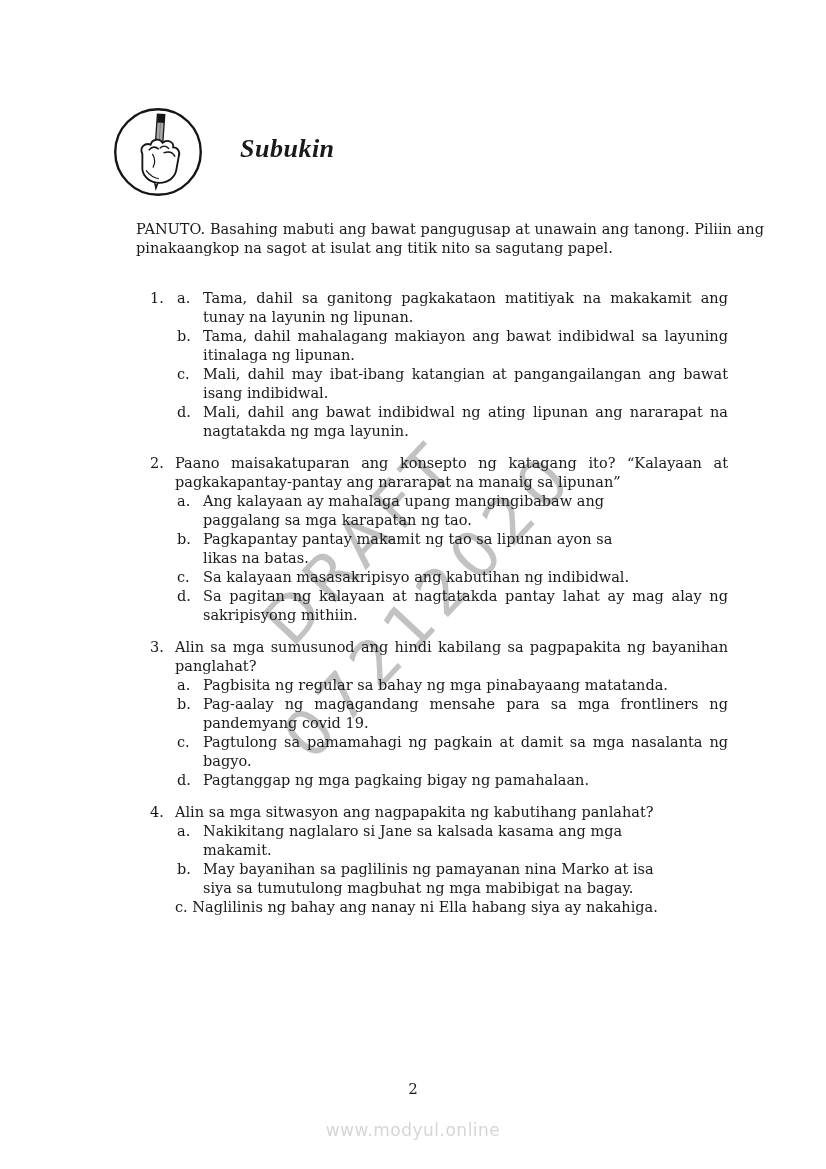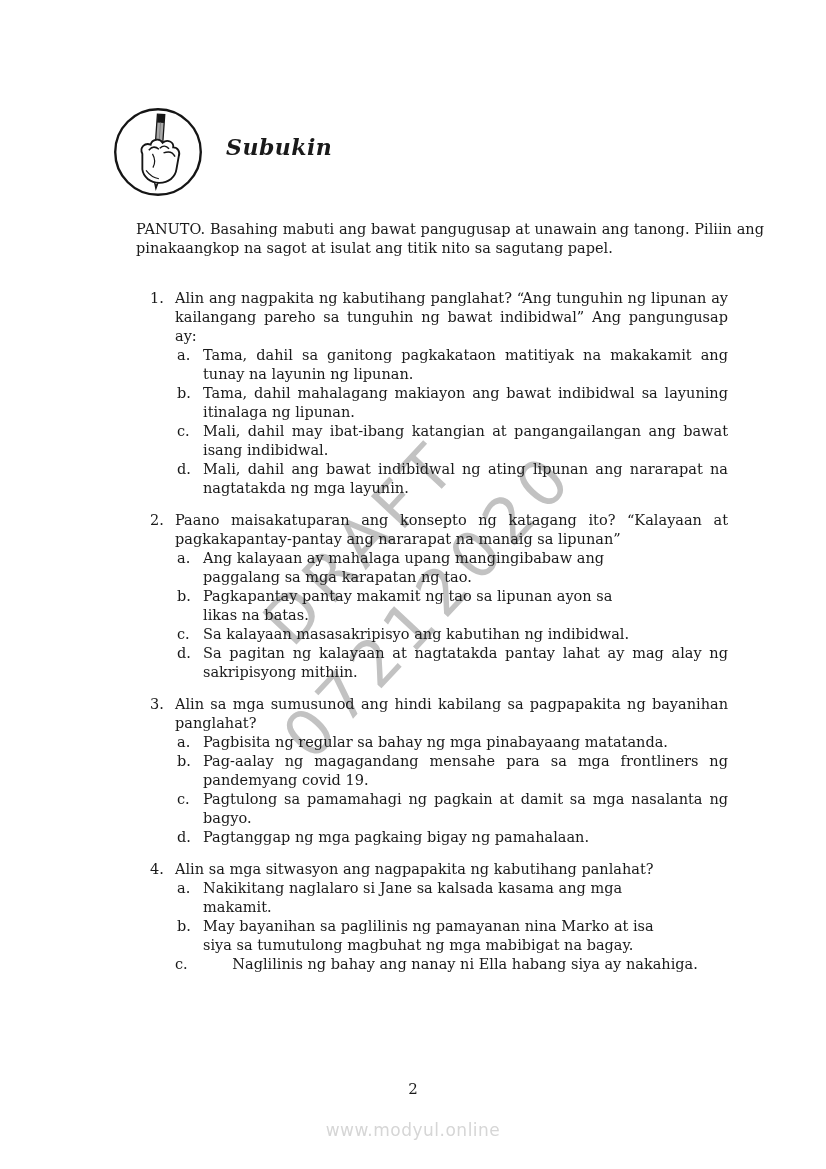--- a/index.html
+++ b/index.html
@@ -34,27 +34,28 @@
   .logo {
     position: absolute;
     left: 112px;
     top: 106px;
     width: 92px;
     height: 92px;
     z-index: 1;
   }
   .title {
     position: absolute;
-    left: 226px;
+    left: 240px;
     top: 134px;
-    font-size: 22px;
+    font-size: 26px;
     font-weight: bold;
     font-style: italic;
     letter-spacing: 0.5px;
     z-index: 1;
+    font-family: Liberation Serif, serif;
   }
 
   .instructions {
     position: absolute;
     left: 100px;
     top: 220px;
     width: 628px;
     font-size: 14.5px;
     line-height: 19px;
     text-align: justify;
@@ -73,21 +74,21 @@
   }
   .question { display: flex; margin-bottom: 13px; }
   .qnum { width: 25px; flex: none; }
   .qbody { flex: 1; }
   .qtext { text-align: justify; }
   .opt { display: flex; padding-left: 2px; }
   .optlabel { width: 26px; flex: none; }
   .opttext { flex: 1; text-align: justify; white-space: pre-line; }
   .opt.tight { display: block; padding-left: 0; text-align: left; }
   .opt.tight .optlabel { display: inline; width: auto; }
-  .opt.tight .opttext { display: inline; white-space: normal; margin-left: 40px; }
+  .opt.tight .opttext { display: inline; white-space: normal; }
   .opt.tight .optlabel::after { content: " "; }
 
   .page-number {
     position: absolute;
     left: 0;
     top: 1080px;
     width: 826px;
     text-align: center;
     font-size: 15px;
     z-index: 1;
@@ -136,21 +137,20 @@
 
   <div class="title">Subukin</div>
 
   <div class="instructions">PANUTO. Basahing mabuti ang bawat pangugusap at unawain ang tanong. Piliin ang pinakaangkop na sagot at isulat ang titik nito sa sagutang papel.</div>
 
   <div class="questions">
 
     <div class="question">
       <div class="qnum">1.</div>
       <div class="qbody">
-        <div class="qtext">Alin ang nagpakita ng kabutihang panglahat? “Ang tunguhin ng lipunan ay kailangang pareho sa tunguhin ng bawat indibidwal” Ang pangungusap ay:</div>
         <div class="opt">
           <div class="optlabel">a.</div>
           <div class="opttext">Tama, dahil sa ganitong pagkakataon matitiyak na makakamit ang tunay na layunin ng lipunan.</div>
         </div>
         <div class="opt">
           <div class="optlabel">b.</div>
           <div class="opttext">Tama, dahil mahalagang makiayon ang bawat indibidwal sa layuning itinalaga ng lipunan.</div>
         </div>
         <div class="opt">
           <div class="optlabel">c.</div>

